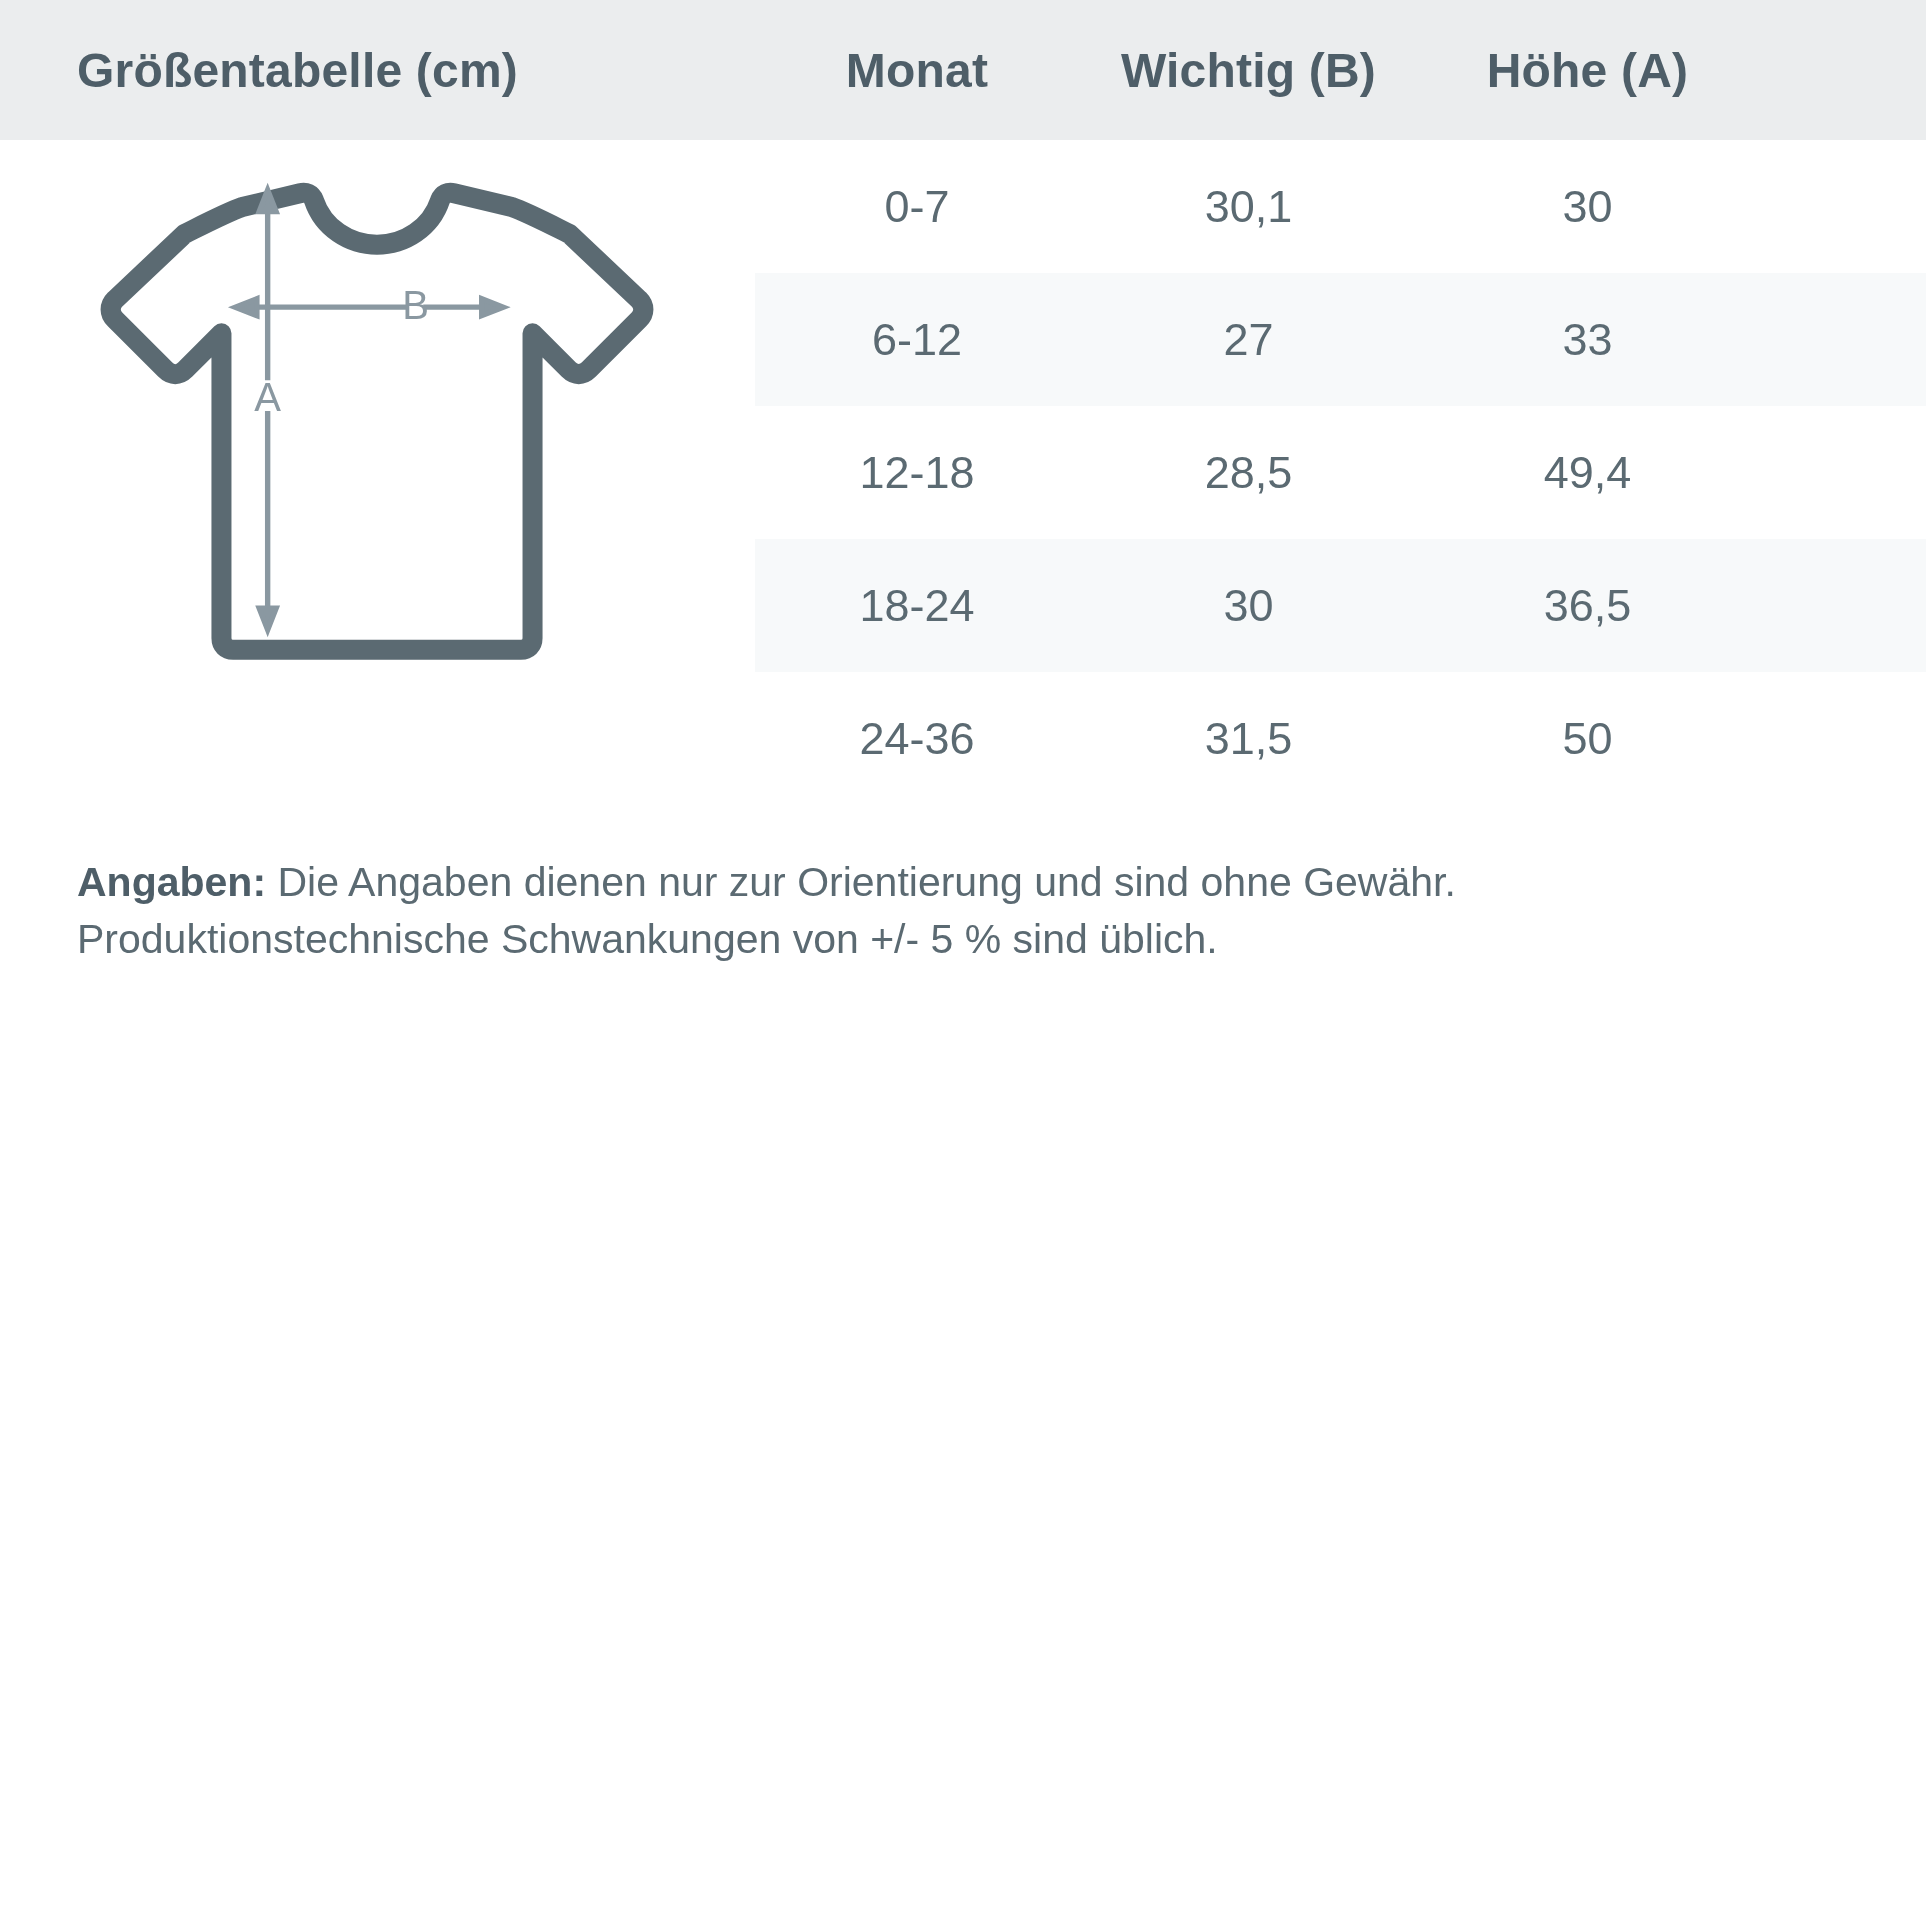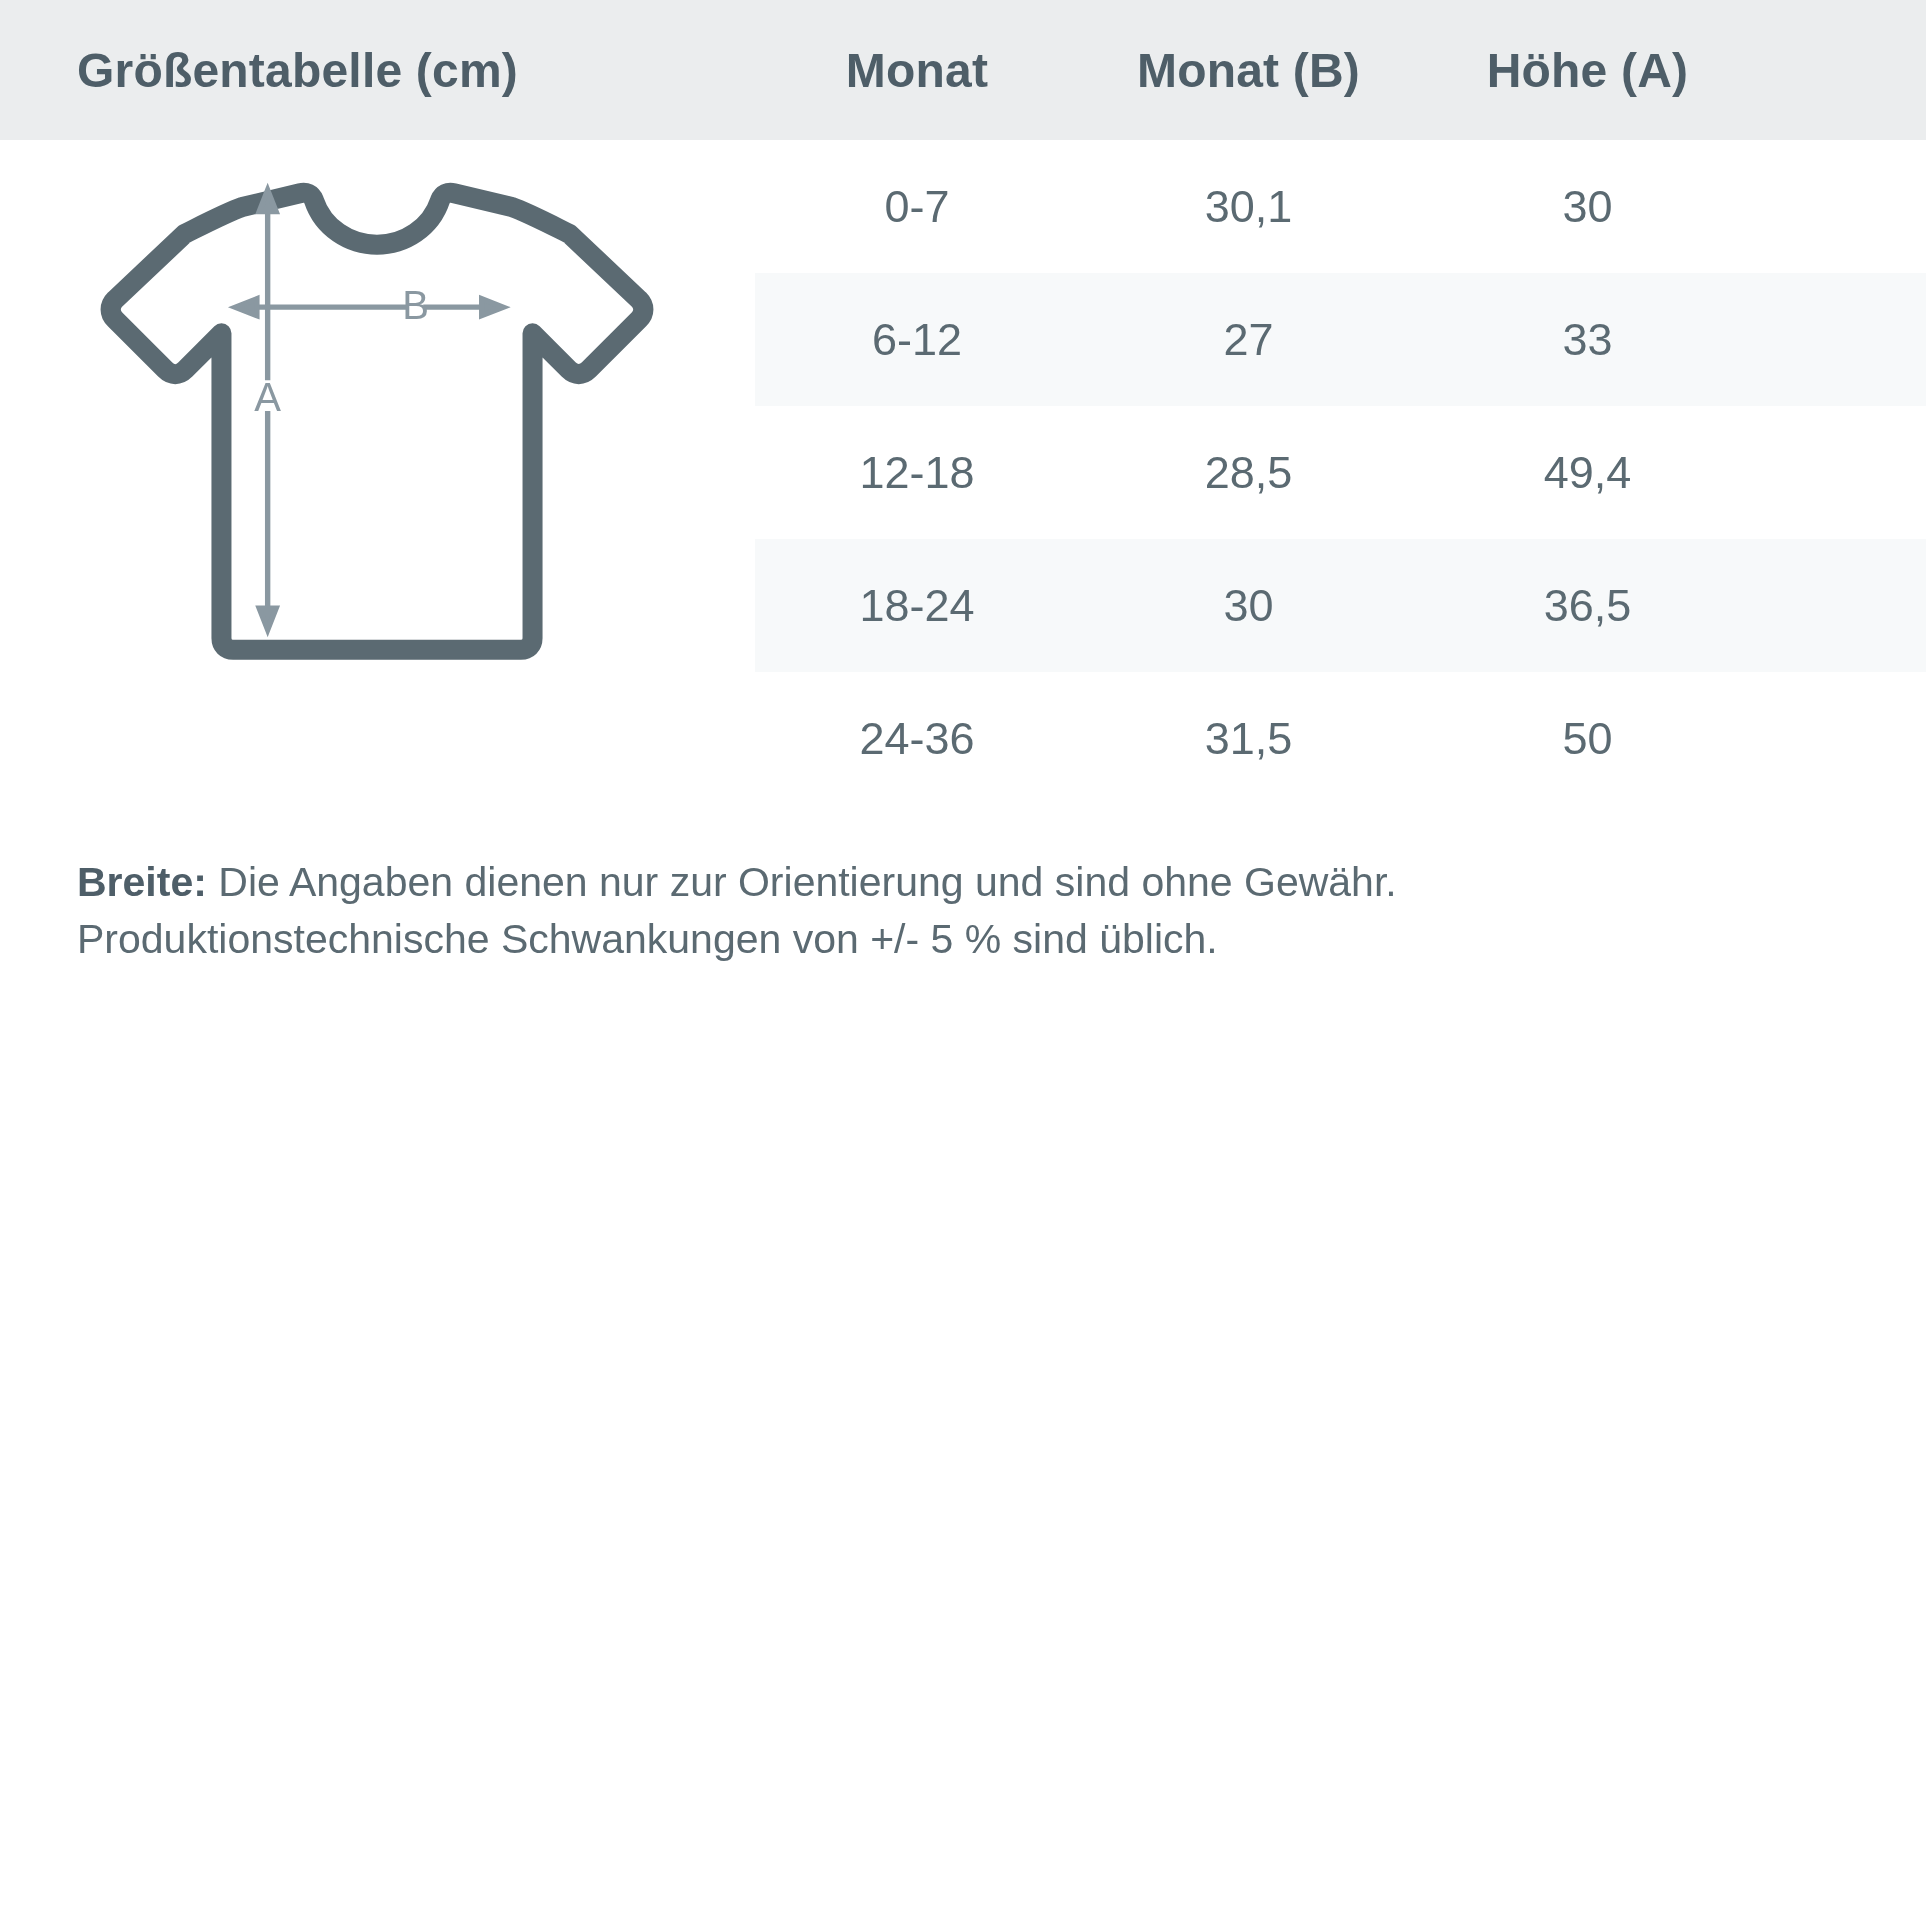--- a/index.html
+++ b/index.html
@@ -113,21 +113,21 @@
         <col style="width:755px">
         <col style="width:324px">
         <col style="width:339px">
         <col style="width:339px">
         <col style="width:170px">
       </colgroup>
       <thead>
         <tr class="header-row">
           <th class="col-title">Größentabelle (cm)</th>
           <th class="col-month">Monat</th>
-          <th class="col-width">Monat (B)</th>
+          <th class="col-width">Wichtig (B)</th>
           <th class="col-height">Höhe (A)</th>
           <th class="col-pad"></th>
         </tr>
       </thead>
       <tbody>
 
         <tr class="data-row">
           <td class="shirt-cell" rowspan="5">
             <div class="shirt-holder">
               <svg class="shirt-svg" width="570" height="539" viewBox="0 0 740 700" style="font-size:58px">
@@ -207,18 +207,18 @@
           <td>31,5</td>
           <td>50</td>
           <td></td>
         </tr>
 
       </tbody>
     </table>
   </div>
 
   <div class="note">
-    <b>Breite:</b><span> Die Angaben dienen nur zur Orientierung und sind ohne Gewähr.</span><br>
+    <b>Angaben:</b><span> Die Angaben dienen nur zur Orientierung und sind ohne Gewähr.</span><br>
     <span>Produktionstechnische Schwankungen von +/- 5 % sind üblich.</span>
   </div>
 
 </div>
 
 
 </body></html>

